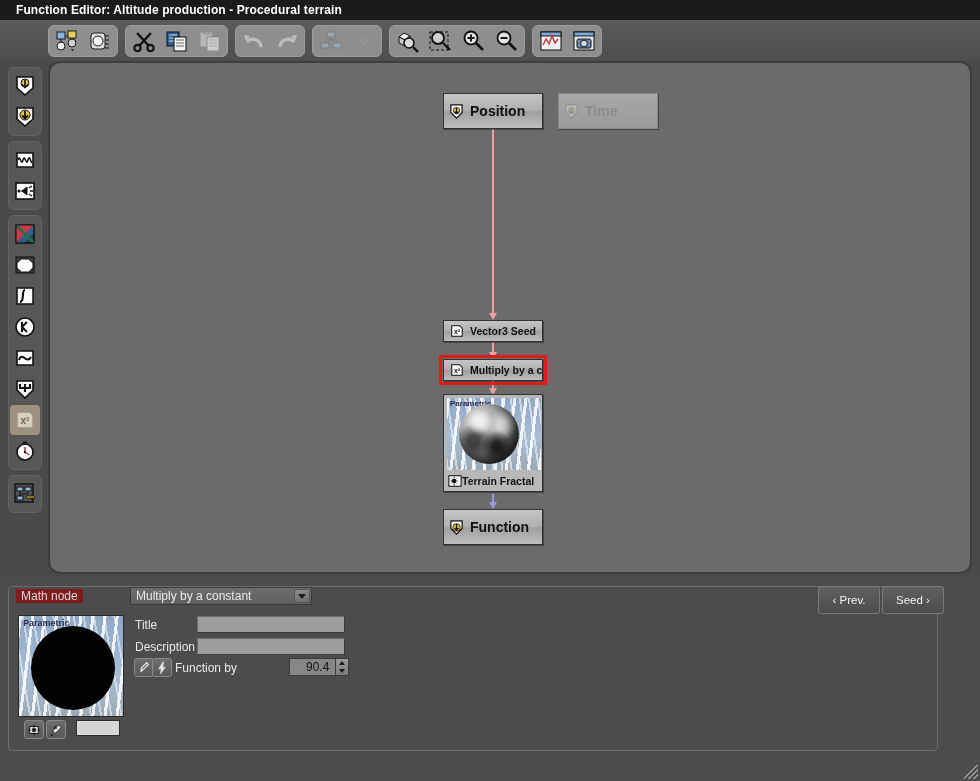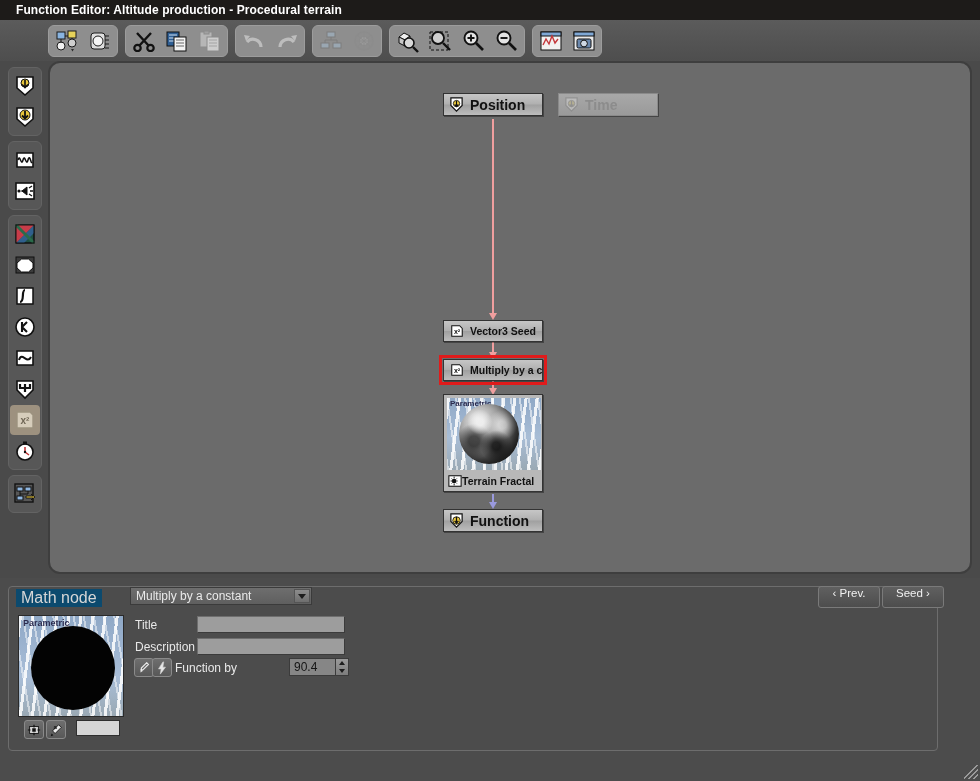--- a/index.html
+++ b/index.html
@@ -83,21 +83,21 @@
   .node {
     position: absolute;
     background: linear-gradient(180deg,#c6c6c6 0%,#b0b0b0 48%,#a0a0a0 52%,#bdbdbd 100%);
     border: 1px solid #333;
     display: flex; align-items: center;
     padding-left: 5px;
     font-size: 11px; color: #111;
     box-shadow: 1px 1px 0 rgba(0,0,0,0.35);
   }
   .node .nlabel { margin-left: 6px; white-space: nowrap; overflow: hidden; }
-  .node.big { height: 23px; font-size: 14px; font-weight: bold; }
+  .node.big { height: 36px; font-size: 14px; font-weight: bold; }
   .node.small { height: 22px; font-size: 10.5px; font-weight: bold; text-align: center; }
   .node.disabled { color: #8c8c8c; border-color: #8a8a8a;
     background: linear-gradient(180deg,#a8a8a8 0%,#9a9a9a 100%); }
   .node.selected { outline: 3px solid #e01b1b; outline-offset: 1px; }
 
   .nicon {
     width: 15px; height: 15px;
     display: flex; align-items: center; justify-content: center;
     flex: 0 0 auto;
   }
@@ -152,46 +152,46 @@
     background: #4c4c4c;
   }
   #groupbox {
     position: absolute; left: 8px; top: 8px;
     width: 930px; height: 165px;
     border: 1px solid #6d6d6d;
     border-radius: 4px;
   }
   #grouplabel {
     position: absolute; left: 16px; top: 589px;
-    background: #0c4a6e; padding: 0 5px;
-    font-size: 16px; color: #d6d6d6;
+    background: #7f1d1d; padding: 0 5px;
+    font-size: 12px; color: #d6d6d6;
   }
   #typeselect {
     position: absolute; left: 130px; top: 587px;
     width: 182px; height: 18px;
     background: linear-gradient(180deg,#6e6e6e,#5f5f5f);
     border: 1px solid #3b3b3b;
     display: flex; align-items: center;
     font-size: 12px; color: #eaeaea;
     padding-left: 5px;
   }
   #typeselect .arrowbox {
     position: absolute; right: 1px; top: 1px;
     width: 16px; height: 14px;
     background: linear-gradient(180deg,#8c8c8c,#6f6f6f);
     border: 1px solid #555;
     display: flex; align-items: center; justify-content: center;
   }
 
   .prevbtn {
-    position: absolute; top: 586px; height: 22px;
+    position: absolute; top: 586px; height: 28px;
     background: linear-gradient(180deg,#606060,#4d4d4d);
     border: 1px solid #7a7a7a; border-radius: 3px;
     color: #f0f0f0; font-size: 11.5px;
-    display: flex; justify-content: center;
+    display: flex; align-items: center; justify-content: center;
   }
 
   #previewbox {
     position: absolute; left: 18px; top: 615px;
     width: 106px; height: 102px;
     border: 1px solid #2a2a2a;
     overflow: hidden;
     background:
       repeating-linear-gradient(97deg, rgba(255,255,255,.85) 0 3px, rgba(255,255,255,0) 3px 12px),
       repeating-linear-gradient(80deg, rgba(255,255,255,.5) 0 2px, rgba(255,255,255,0) 2px 10px),
@@ -227,21 +227,21 @@
     border: 1px solid #3b3b3b;
     border-top-color:#6e6e6e; border-left-color:#6e6e6e;
   }
   #spinner {
     position: absolute; left: 289px; top: 658px;
     width: 60px; height: 18px;
     background: #868686;
     border: 1px solid #3b3b3b;
     display: flex; align-items: center;
     font-size: 12px; color: #161616;
-    padding-left: 4px;
+    padding-left: 16px;
   }
   #spinner .sp {
     position: absolute; right: 0; top: 0;
     width: 13px; height: 100%;
     background: linear-gradient(180deg,#9a9a9a,#7d7d7d);
     border-left: 1px solid #3b3b3b;
     display: flex; flex-direction: column; align-items: center; justify-content: space-around;
   }
   .spar { width:0;height:0;border-left:3px solid transparent;border-right:3px solid transparent; }
   .spar.up { border-bottom: 4px solid #1c1c1c; }

